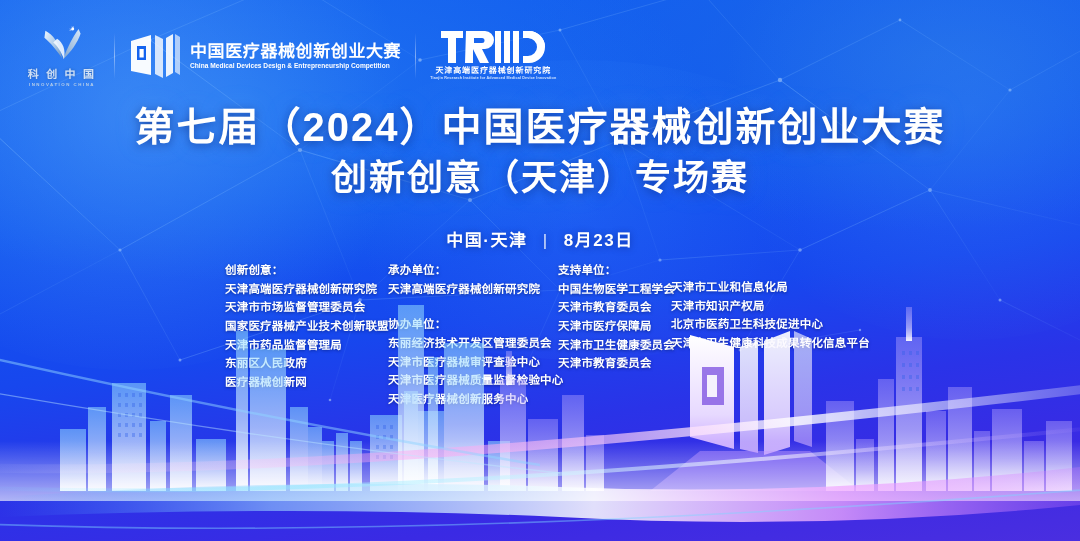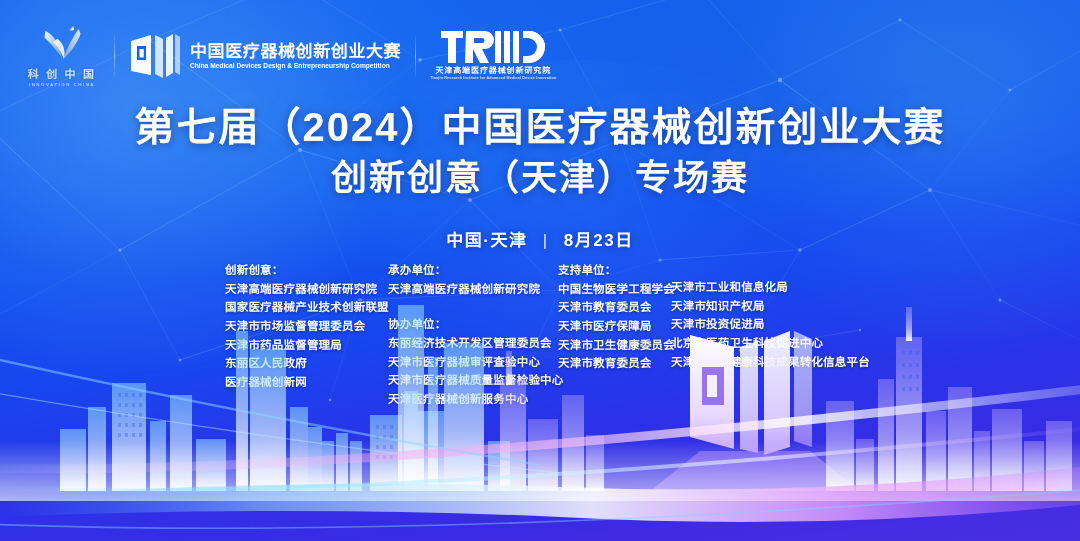--- a/index.html
+++ b/index.html
@@ -228,22 +228,22 @@
   <div class="subtitle">
     <span>中国·天津</span>
     <span class="bar">|</span>
     <span>8月23日</span>
   </div>
 
   <div class="orgs">
     <div class="col col-1">
         <div class="org-h">创新创意：</div>
         <div class="org-i">天津高端医疗器械创新研究院</div>
+        <div class="org-i">天津市市场监督管理委员会</div>
         <div class="org-i">国家医疗器械产业技术创新联盟</div>
-        <div class="org-i">天津市市场监督管理委员会</div>
         <div class="org-i">天津市药品监督管理局</div>
         <div class="org-i">东丽区人民政府</div>
         <div class="org-i">医疗器械创新网</div>
       </div>
     <div class="col col-2">
         <div class="org-h">承办单位：</div>
         <div class="org-i">天津高端医疗器械创新研究院</div>
         <div class="org-gap"></div>
         <div class="org-h">协办单位：</div>
         <div class="org-i">东丽经济技术开发区管理委员会</div>
@@ -255,21 +255,20 @@
         <div class="org-h">支持单位：</div>
         <div class="org-i">中国生物医学工程学会</div>
         <div class="org-i">天津市教育委员会</div>
         <div class="org-i">天津市医疗保障局</div>
         <div class="org-i">天津市卫生健康委员会</div>
         <div class="org-i">天津市教育委员会</div>
       </div>
     <div class="col col-4">
         <div class="org-i">天津市工业和信息化局</div>
         <div class="org-i">天津市知识产权局</div>
-        <div class="org-i">天津市投资促进局</div>
         <div class="org-i">北京市医药卫生科技促进中心</div>
         <div class="org-i">天津市卫生健康科技成果转化信息平台</div>
       </div>
   </div>
 
   <div class="scene">
     <svg viewBox="0 0 1080 250" preserveAspectRatio="none">
       <defs>
         <linearGradient id="bldG" x1="0" y1="0" x2="0" y2="1">
           <stop offset="0%" stop-color="#8fd8ff" stop-opacity=".55"></stop>

